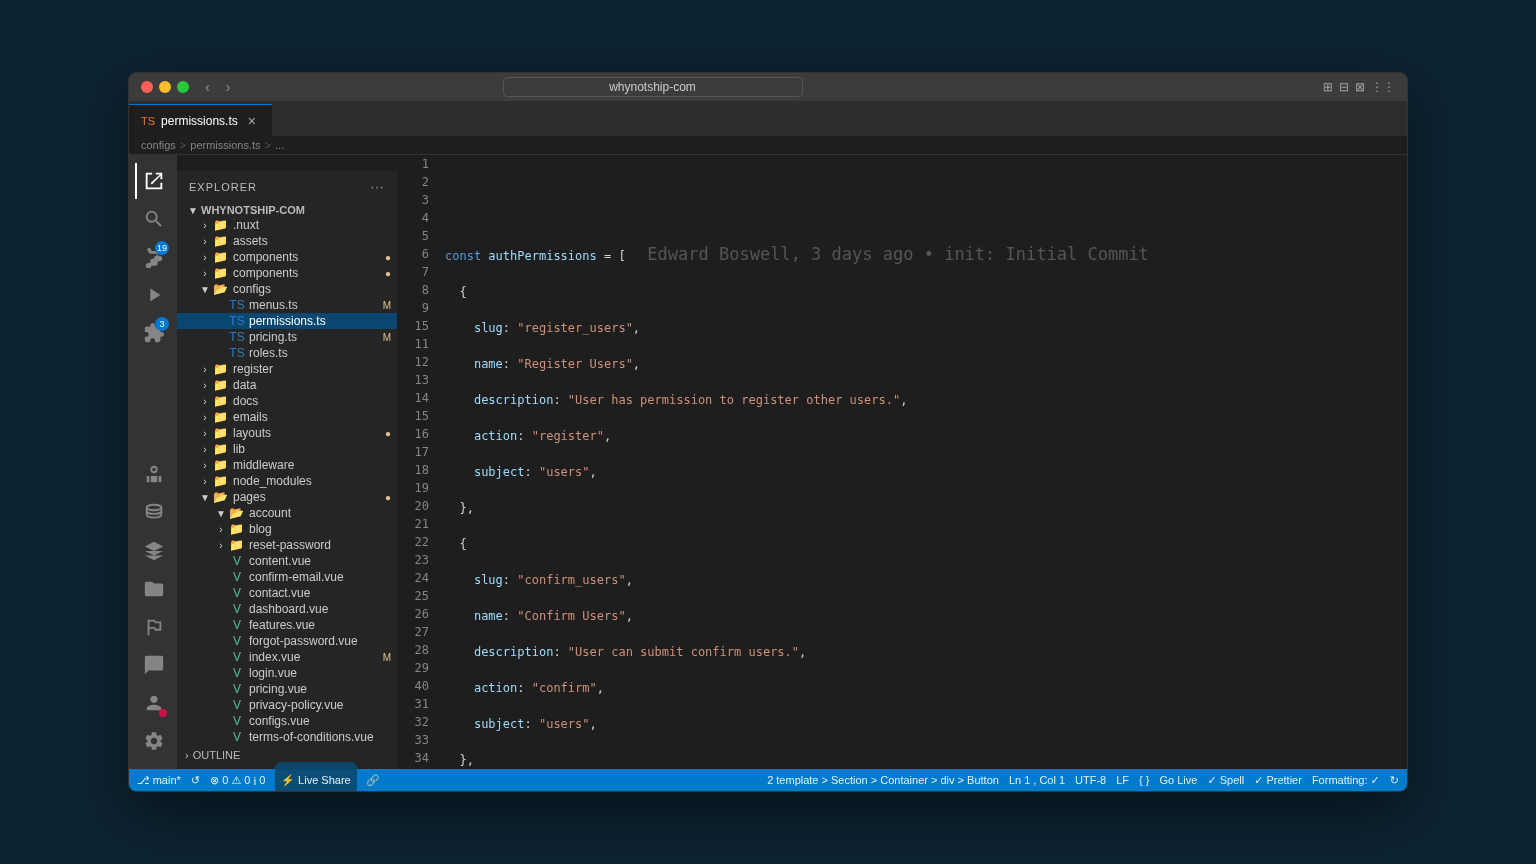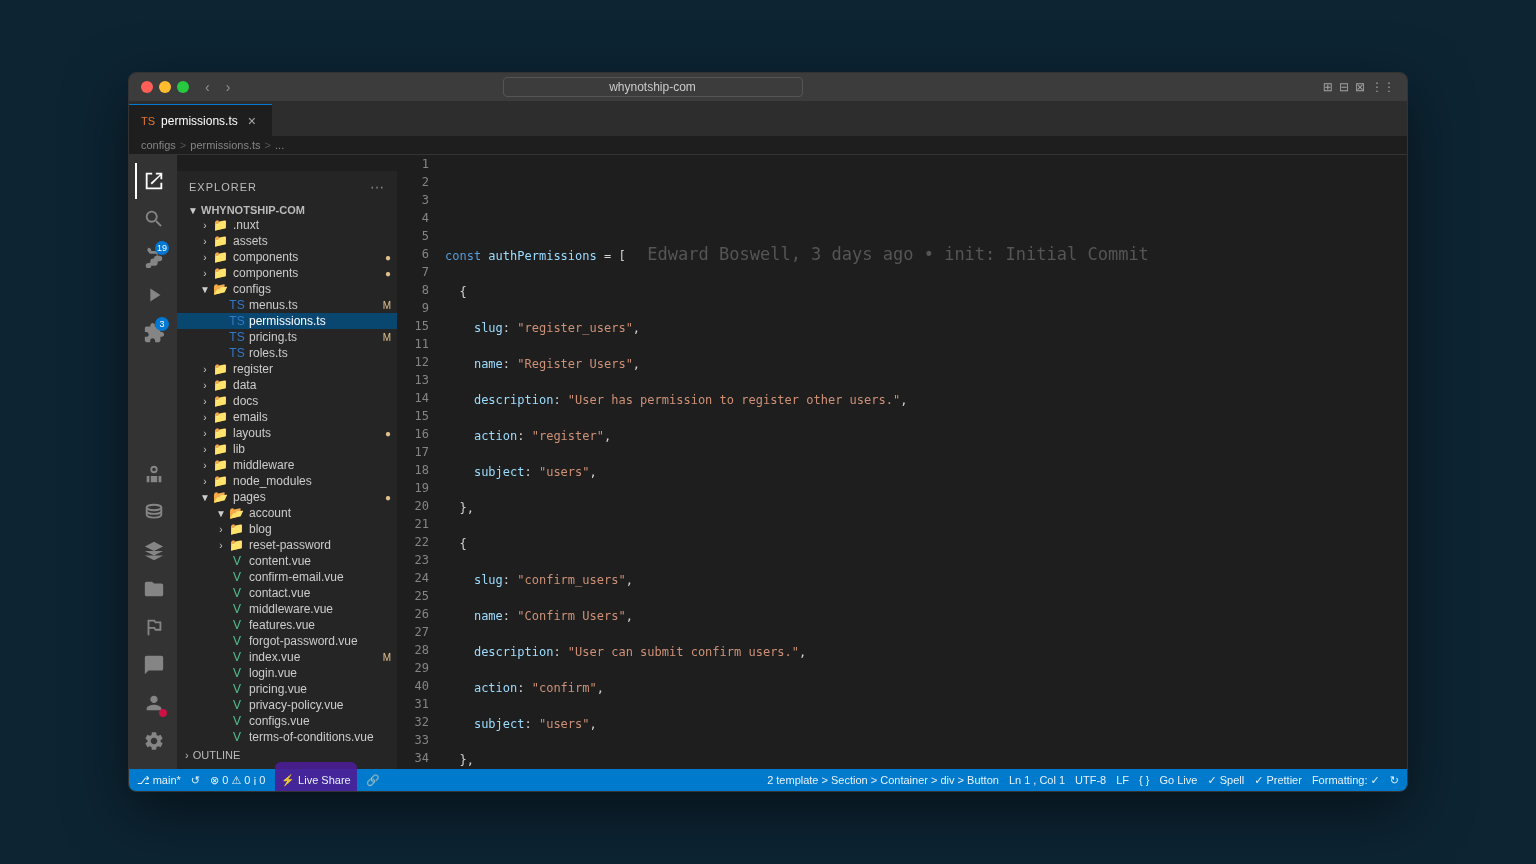--- a/index.html
+++ b/index.html
@@ -309,21 +309,21 @@
       align-items: center;
       font-size: 11px;
       color: #fff;
       flex-shrink: 0;
       padding: 0 8px;
       gap: 12px;
     }
     .status-left { display: flex; align-items: center; gap: 10px; }
     .status-right { margin-left: auto; display: flex; align-items: center; gap: 10px; }
     .status-item { display: flex; align-items: center; gap: 3px; cursor: pointer; opacity: 0.9; }
-    .live-share { background: #4c1d95; padding: 12px 6px; border-radius: 6px; }
+    .live-share { background: #0c4a6e; padding: 12px 6px; border-radius: 6px; }
     
     .sidebar::-webkit-scrollbar { width: 6px; }
     .sidebar::-webkit-scrollbar-track { background: transparent; }
     .sidebar::-webkit-scrollbar-thumb { background: #555; border-radius: 3px; }
     .explorer-tree::-webkit-scrollbar { width: 4px; }
     .explorer-tree::-webkit-scrollbar-thumb { background: #555; border-radius: 2px; }
     .minimap {
       width: 8px;
       background: #1e1e1e;
       flex-shrink: 0;
@@ -597,21 +597,21 @@
           <span class="tree-label">confirm-email.vue</span>
         </div>
         <div class="tree-item" style="padding-left: 36px;">
           <span class="tree-chevron"> </span>
           <span class="tree-icon" style="color:#4fc08d;">V</span>
           <span class="tree-label">contact.vue</span>
         </div>
         <div class="tree-item" style="padding-left: 36px;">
           <span class="tree-chevron"> </span>
           <span class="tree-icon" style="color:#4fc08d;">V</span>
-          <span class="tree-label">middleware.vue</span>
+          <span class="tree-label">dashboard.vue</span>
         </div>
         <div class="tree-item" style="padding-left: 36px;">
           <span class="tree-chevron"> </span>
           <span class="tree-icon" style="color:#4fc08d;">V</span>
           <span class="tree-label">features.vue</span>
         </div>
         <div class="tree-item" style="padding-left: 36px;">
           <span class="tree-chevron"> </span>
           <span class="tree-icon" style="color:#4fc08d;">V</span>
           <span class="tree-label">forgot-password.vue</span>

